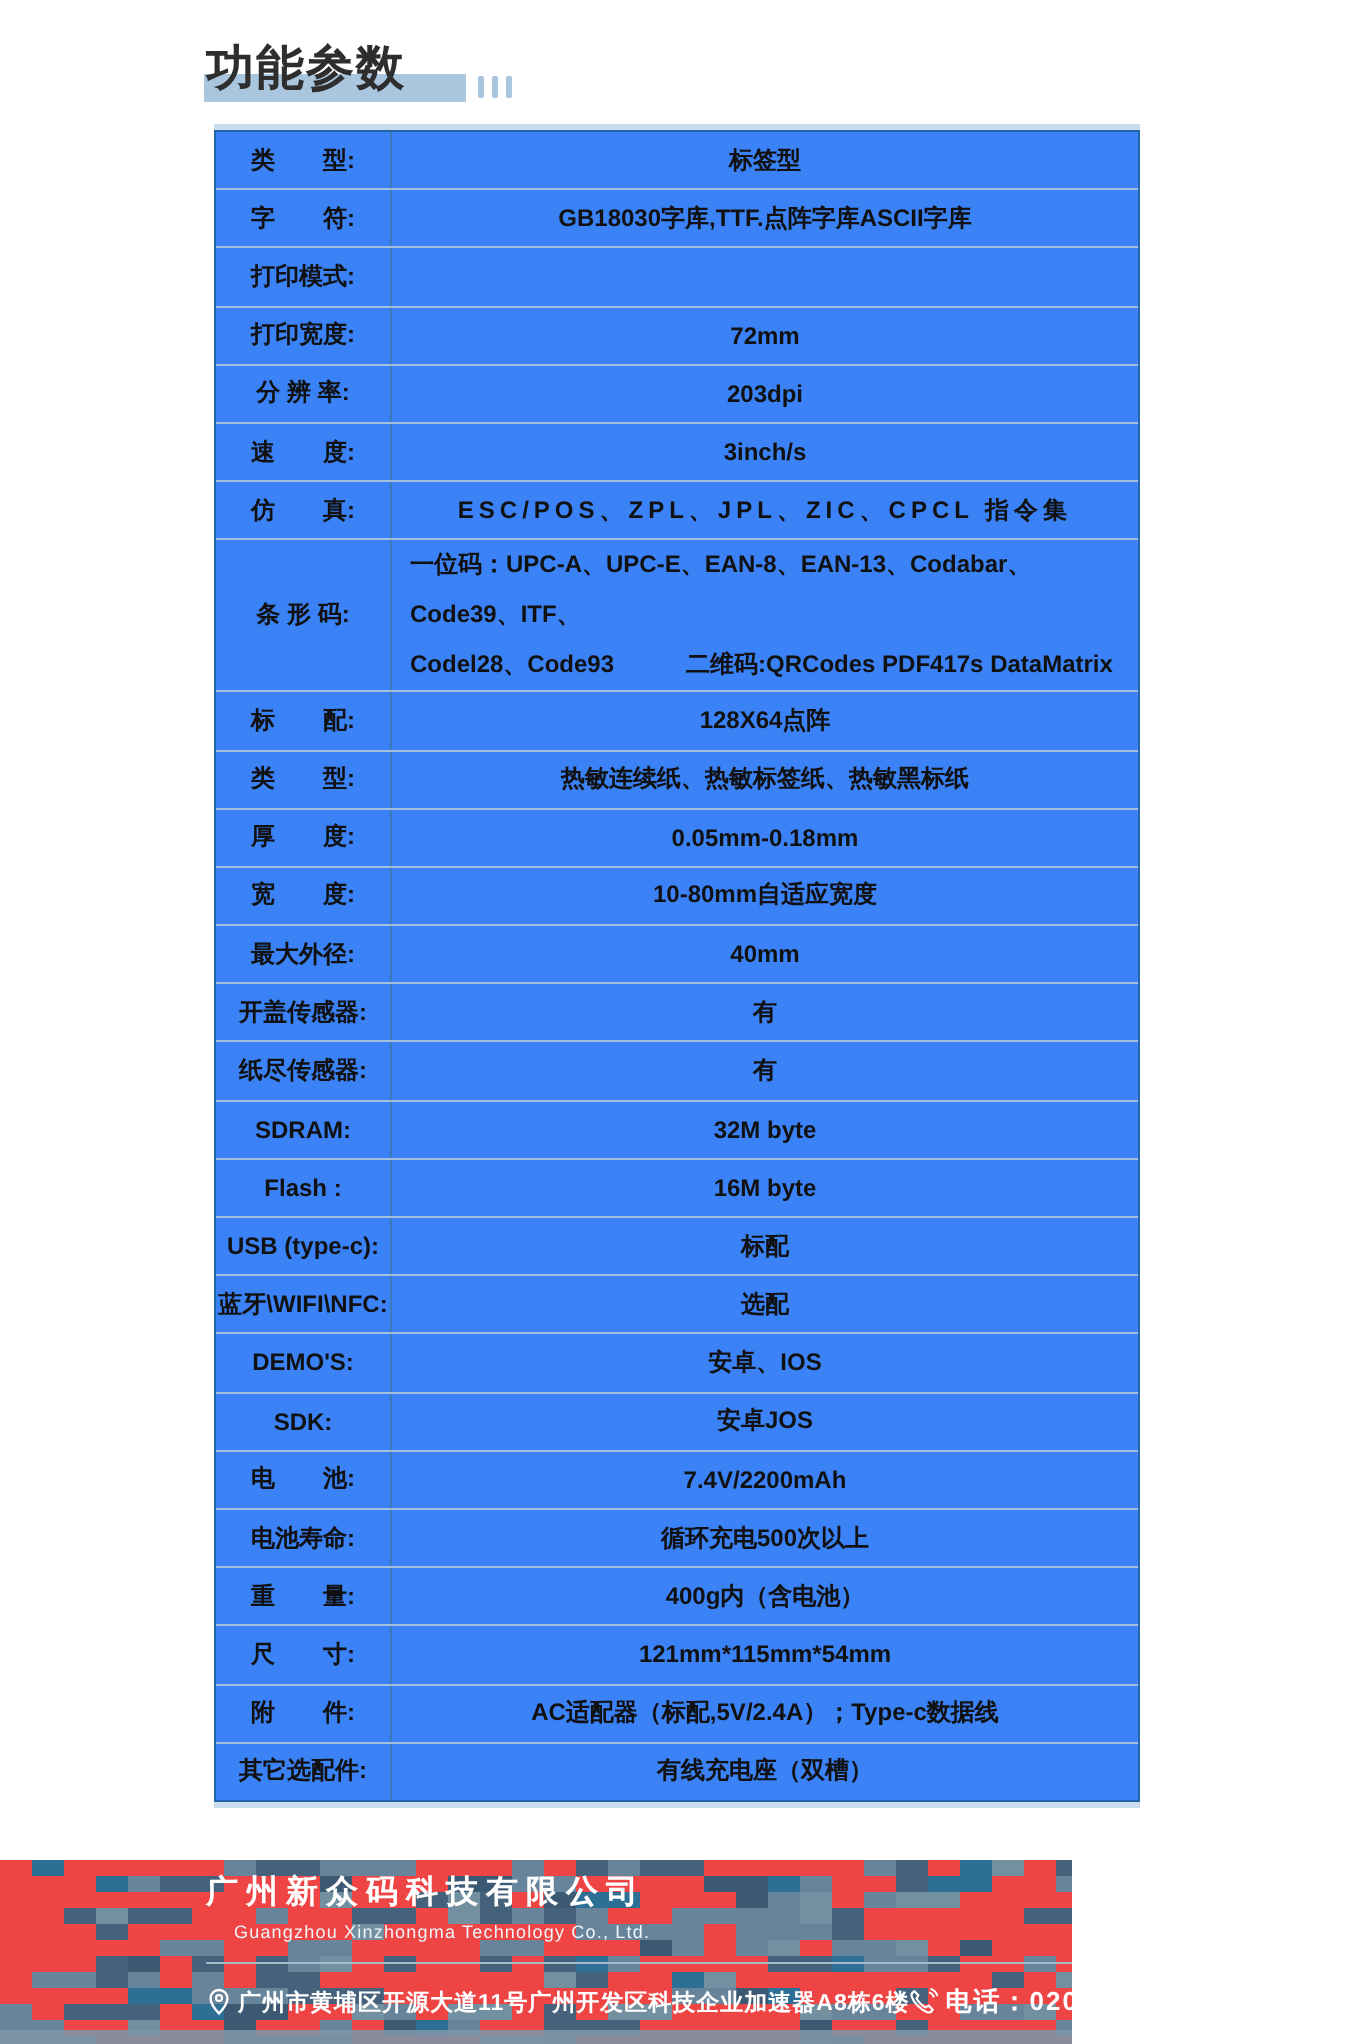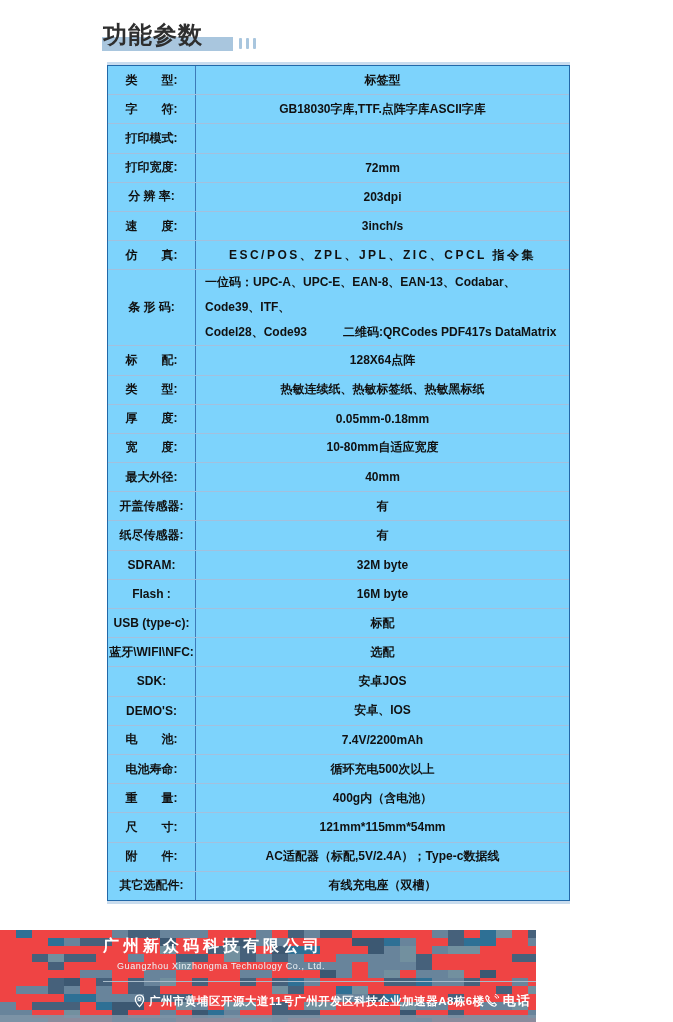--- a/index.html
+++ b/index.html
@@ -12,21 +12,21 @@
   .title-hl{position:absolute;left:0;top:17px;width:131px;height:14px;background:#a9c6de;}
   .page-title{
     position:absolute;left:1px;top:0;margin:0;font-size:24px;line-height:30px;
     font-weight:bold;color:#2e2e2e;letter-spacing:1px;
   }
   .title-ticks{position:absolute;left:137px;top:18px;display:flex;gap:4px;}
   .title-ticks i{display:block;width:3px;height:11px;background:#a9c6de;border-radius:1px;}
   
   .spec-table{
     position:absolute;left:107px;top:65px;width:461px;
-    border:1.5px solid #2268a8;background:#7dd3fc;
+    border:1.5px solid #2268a8;background:#3b82f6;
     box-shadow:0 -3px 0 0 #c9dcee, 0 3px 0 0 #c9dcee;
   }
   .row{display:grid;grid-template-columns:88px 1fr;border-bottom:1px solid #a3c0dd;}
   .row:last-child{border-bottom:none;}
   .row .lab{
     border-right:1.5px solid #3d7ab8;display:flex;align-items:center;justify-content:center;
     font-size:12px;font-weight:bold;color:#111;white-space:nowrap;
     min-height:28.2px;padding:0 2px;box-sizing:border-box;
   }
   .row .val{
@@ -47,21 +47,21 @@
     position:absolute;left:103px;top:6px;font-size:16px;font-weight:bold;
     letter-spacing:4px;color:#ffffff;white-space:nowrap;
   }
   .company-en{
     position:absolute;left:117px;top:31px;font-size:9px;font-weight:normal;
     letter-spacing:.6px;color:#eef3f7;white-space:nowrap;
   }
   .footer-divider{position:absolute;left:103px;top:51px;width:517px;height:1px;background:#a8bac8;}
   .contact-row{
     position:absolute;left:0;top:60px;width:100%;box-sizing:border-box;
-    padding:0 18px 0 104px;display:flex;justify-content:space-between;align-items:center;height:22px;margin-left:30px;
+    padding:0 18px 0 104px;display:flex;justify-content:space-between;align-items:center;height:22px;
   }
   .addr,.phone{display:flex;align-items:center;gap:4px;font-weight:bold;white-space:nowrap;}
   .addr{font-size:11.5px;letter-spacing:.5px;}
   .phone{font-size:13px;letter-spacing:1px;}
   .icon svg{display:block;}
 </style>
 </head>
 <body>
 
 <div class="page">
@@ -149,26 +149,26 @@
       </div>
       <div class="row">
         <div class="lab">USB (type-c):</div>
         <div class="val">标配</div>
       </div>
       <div class="row">
         <div class="lab">蓝牙\WIFI\NFC:</div>
         <div class="val">选配</div>
       </div>
       <div class="row">
+        <div class="lab">DEMO'S:</div>
+        <div class="val">安卓、IOS</div>
+      </div>
+      <div class="row">
         <div class="lab">SDK:</div>
         <div class="val">安卓JOS</div>
-      </div>
-      <div class="row">
-        <div class="lab">DEMO'S:</div>
-        <div class="val">安卓、IOS</div>
       </div>
       <div class="row">
         <div class="lab">电　　池:</div>
         <div class="val">7.4V/2200mAh</div>
       </div>
       <div class="row">
         <div class="lab">电池寿命:</div>
         <div class="val">循环充电500次以上</div>
       </div>
       <div class="row">

